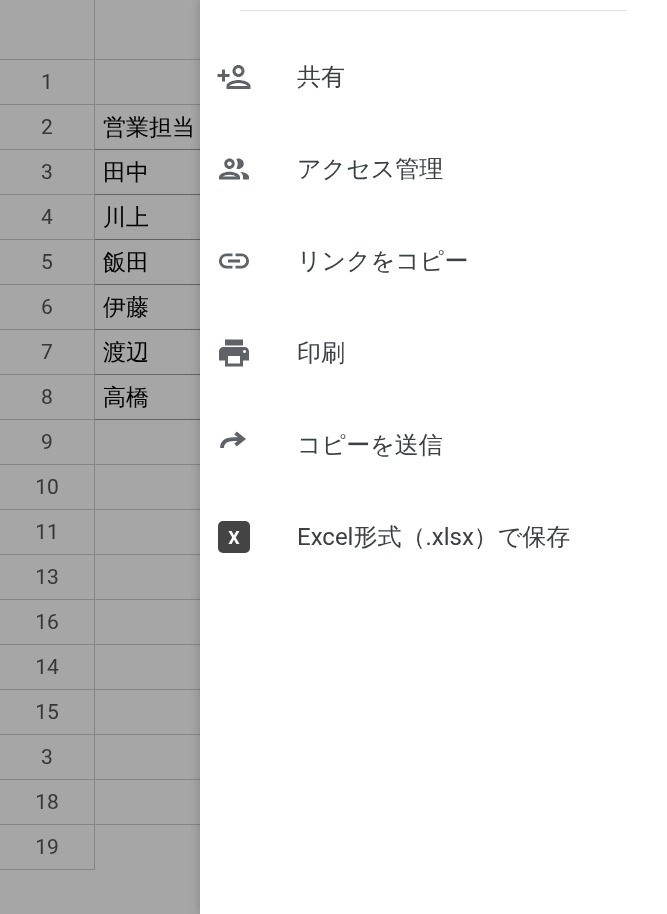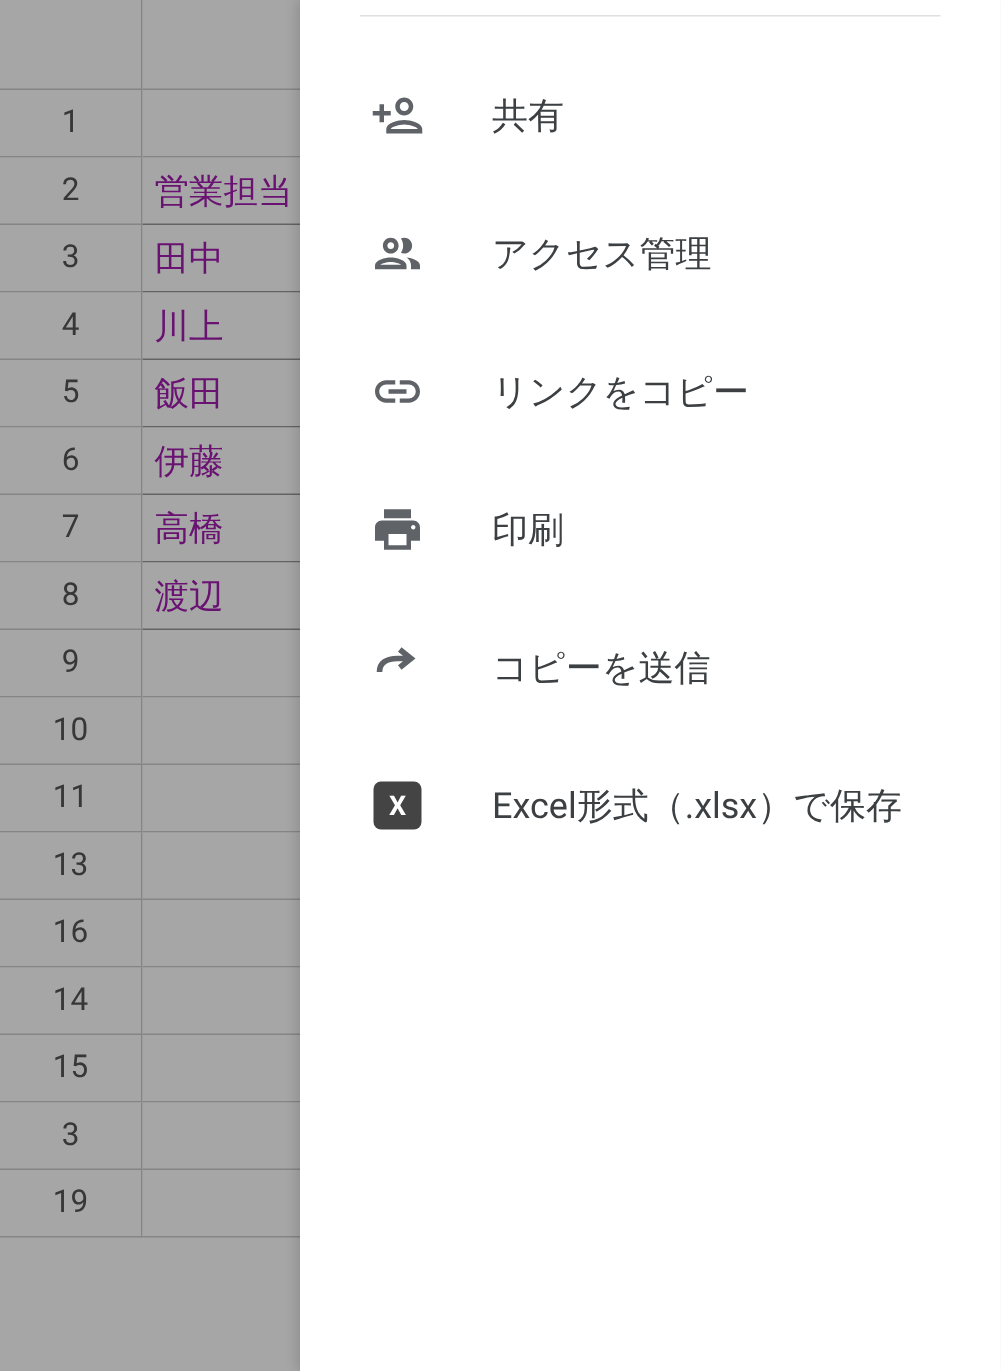--- a/index.html
+++ b/index.html
@@ -41,21 +41,21 @@
       left: 95px;
       top: 60px;
       width: 120px;
     }
     .cell {
       height: 45px;
       display: flex;
       align-items: center;
       padding-left: 8px;
       font-size: 23px;
-      color: #a21caf;
+      color: #000000;
       border-bottom: 1px solid #999;
       border-right: 1px solid #ccc;
       background: #fff;
       white-space: nowrap;
       overflow: hidden;
     }
     .cell.empty { border-bottom: 1px solid #ccc; }
     .corner {
       position: absolute;
       top: 0;
@@ -96,21 +96,21 @@
     }
     .menu-divider {
       margin: 10px 40px 20px 40px;
       border: none;
       border-top: 1px solid #e0e0e0;
     }
     .menu-item {
       display: flex;
       align-items: center;
       height: 92px;
-      padding-left: 44px;
+      padding-left: 13px;
       cursor: pointer;
     }
     .menu-icon {
       width: 42px;
       height: 42px;
       display: flex;
       align-items: center;
       justify-content: center;
       color: #5f6368;
       flex-shrink: 0;
@@ -150,31 +150,32 @@
       <div class="row-header">7</div>
       <div class="row-header">8</div>
       <div class="row-header">9</div>
       <div class="row-header">10</div>
       <div class="row-header">11</div>
       <div class="row-header">13</div>
       <div class="row-header">16</div>
       <div class="row-header">14</div>
       <div class="row-header">15</div>
       <div class="row-header">3</div>
+      <div class="row-header">18</div>
       <div class="row-header">19</div>
     </div>
   <div class="cells">
       <div class="cell empty"></div>
       <div class="cell">営業担当</div>
       <div class="cell">田中</div>
       <div class="cell">川上</div>
       <div class="cell">飯田</div>
       <div class="cell">伊藤</div>
+      <div class="cell">渡辺</div>
       <div class="cell">高橋</div>
-      <div class="cell">渡辺</div>
       <div class="cell empty"></div>
       <div class="cell empty"></div>
       <div class="cell empty"></div>
       <div class="cell empty"></div>
       <div class="cell empty"></div>
       <div class="cell empty"></div>
       <div class="cell empty"></div>
       <div class="cell empty"></div>
       <div class="cell empty"></div>
     </div>

